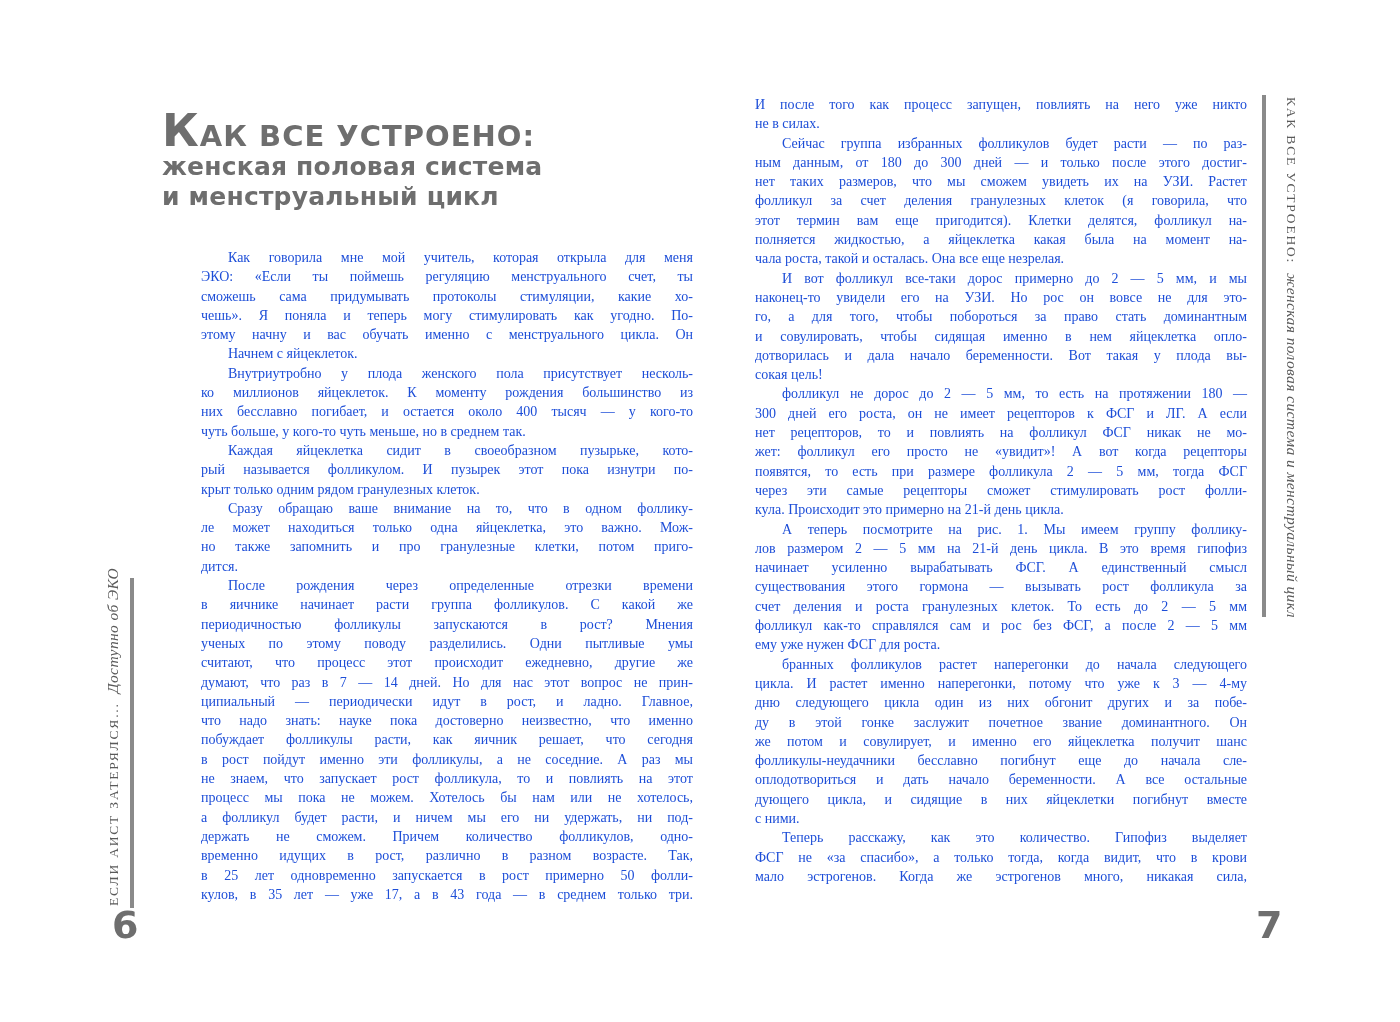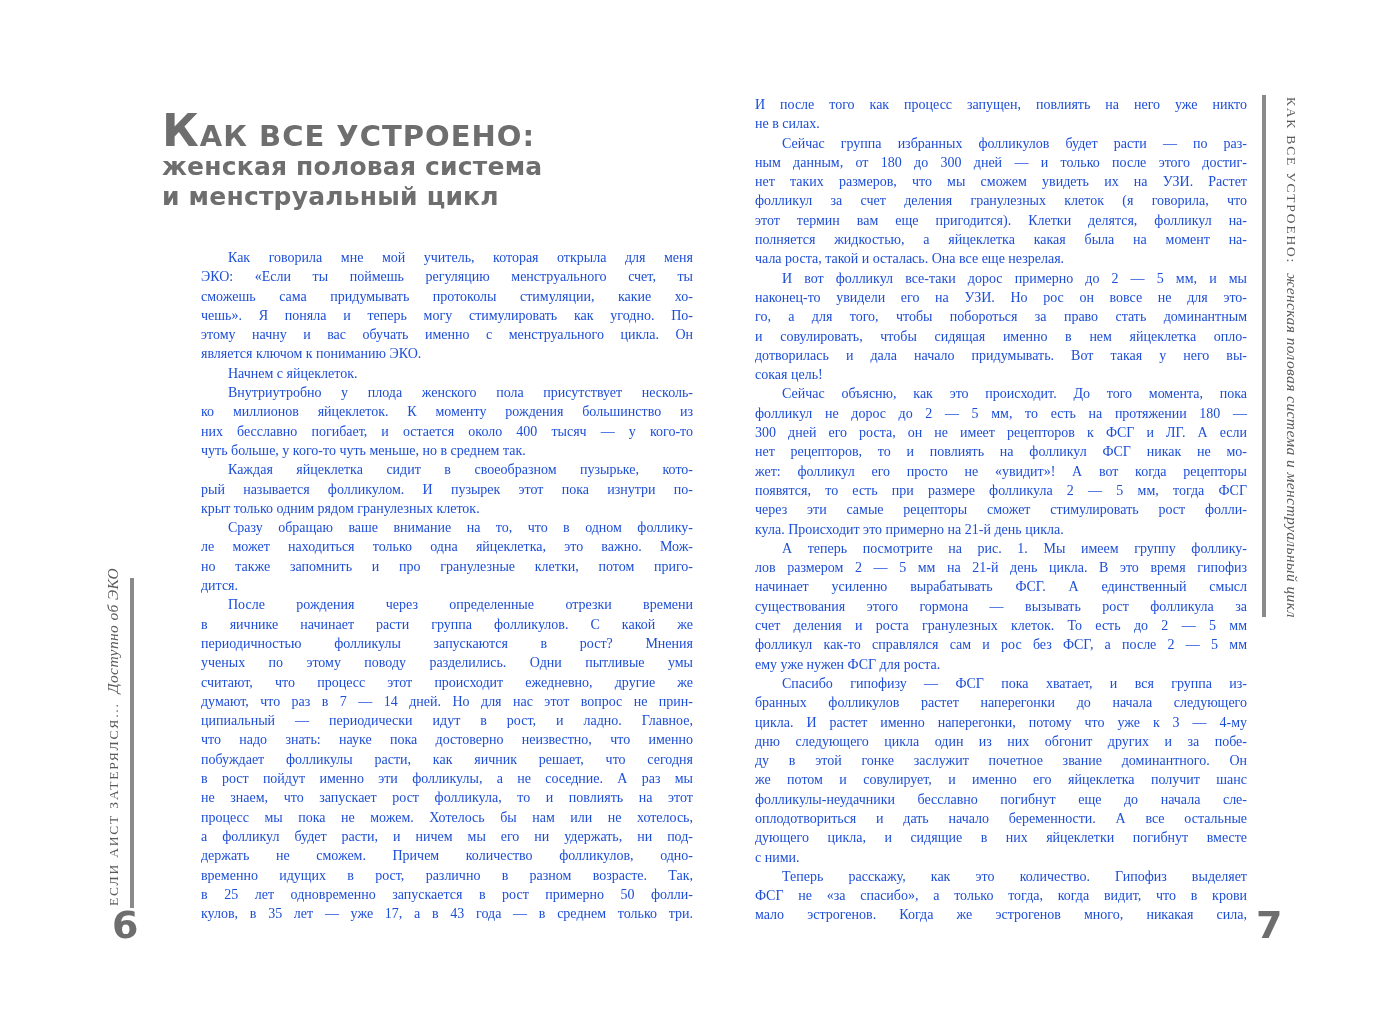--- a/index.html
+++ b/index.html
@@ -66,21 +66,20 @@
       <div>и менструальный цикл</div>
     </div>
 
     <div class="body-text" id="body-left">
         <div class="para indent">
           <div class="line">Как говорила мне мой учитель, которая открыла для меня</div>
           <div class="line">ЭКО: «Если ты поймешь регуляцию менструального счет, ты</div>
           <div class="line">сможешь сама придумывать протоколы стимуляции, какие хо-</div>
           <div class="line">чешь». Я поняла и теперь могу стимулировать как угодно. По-</div>
           <div class="line">этому начну и вас обучать именно с менструального цикла. Он</div>
-          <div class="line final">является ключом к пониманию ЭКО.</div>
         </div>
         <div class="para indent">
           <div class="line final">Начнем с яйцеклеток.</div>
         </div>
         <div class="para indent">
           <div class="line">Внутриутробно у плода женского пола присутствует несколь-</div>
           <div class="line">ко миллионов яйцеклеток. К моменту рождения большинство из</div>
           <div class="line">них бесславно погибает, и остается около 400 тысяч — у кого-то</div>
           <div class="line final">чуть больше, у кого-то чуть меньше, но в среднем так.</div>
         </div>
@@ -137,44 +136,42 @@
           <div class="line">фолликул за счет деления гранулезных клеток (я говорила, что</div>
           <div class="line">этот термин вам еще пригодится). Клетки делятся, фолликул на-</div>
           <div class="line">полняется жидкостью, а яйцеклетка какая была на момент на-</div>
           <div class="line final">чала роста, такой и осталась. Она все еще незрелая.</div>
         </div>
         <div class="para indent">
           <div class="line">И вот фолликул все-таки дорос примерно до 2 — 5 мм, и мы</div>
           <div class="line">наконец-то увидели его на УЗИ. Но рос он вовсе не для это-</div>
           <div class="line">го, а для того, чтобы побороться за право стать доминантным</div>
           <div class="line">и совулировать, чтобы сидящая именно в нем яйцеклетка опло-</div>
-          <div class="line">дотворилась и дала начало придумывать. Вот такая у него вы-</div>
+          <div class="line">дотворилась и дала начало беременности. Вот такая у плода вы-</div>
           <div class="line final">сокая цель!</div>
         </div>
         <div class="para indent">
-          <div class="line">Сейчас объясню, как это происходит. До того момента, пока</div>
           <div class="line">фолликул не дорос до 2 — 5 мм, то есть на протяжении 180 —</div>
           <div class="line">300 дней его роста, он не имеет рецепторов к ФСГ и ЛГ. А если</div>
           <div class="line">нет рецепторов, то и повлиять на фолликул ФСГ никак не мо-</div>
           <div class="line">жет: фолликул его просто не «увидит»! А вот когда рецепторы</div>
           <div class="line">появятся, то есть при размере фолликула 2 — 5 мм, тогда ФСГ</div>
           <div class="line">через эти самые рецепторы сможет стимулировать рост фолли-</div>
           <div class="line final">кула. Происходит это примерно на 21-й день цикла.</div>
         </div>
         <div class="para indent">
           <div class="line">А теперь посмотрите на рис. 1. Мы имеем группу фоллику-</div>
           <div class="line">лов размером 2 — 5 мм на 21-й день цикла. В это время гипофиз</div>
           <div class="line">начинает усиленно вырабатывать ФСГ. А единственный смысл</div>
           <div class="line">существования этого гормона — вызывать рост фолликула за</div>
           <div class="line">счет деления и роста гранулезных клеток. То есть до 2 — 5 мм</div>
           <div class="line">фолликул как-то справлялся сам и рос без ФСГ, а после 2 — 5 мм</div>
           <div class="line final">ему уже нужен ФСГ для роста.</div>
         </div>
         <div class="para indent">
-          <div class="line">Спасибо гипофизу — ФСГ пока хватает, и вся группа из-</div>
           <div class="line">бранных фолликулов растет наперегонки до начала следующего</div>
           <div class="line">цикла. И растет именно наперегонки, потому что уже к 3 — 4-му</div>
           <div class="line">дню следующего цикла один из них обгонит других и за побе-</div>
           <div class="line">ду в этой гонке заслужит почетное звание доминантного. Он</div>
           <div class="line">же потом и совулирует, и именно его яйцеклетка получит шанс</div>
           <div class="line">фолликулы-неудачники бесславно погибнут еще до начала сле-</div>
           <div class="line">оплодотвориться и дать начало беременности. А все остальные</div>
           <div class="line">дующего цикла, и сидящие в них яйцеклетки погибнут вместе</div>
           <div class="line final">с ними.</div>
         </div>

